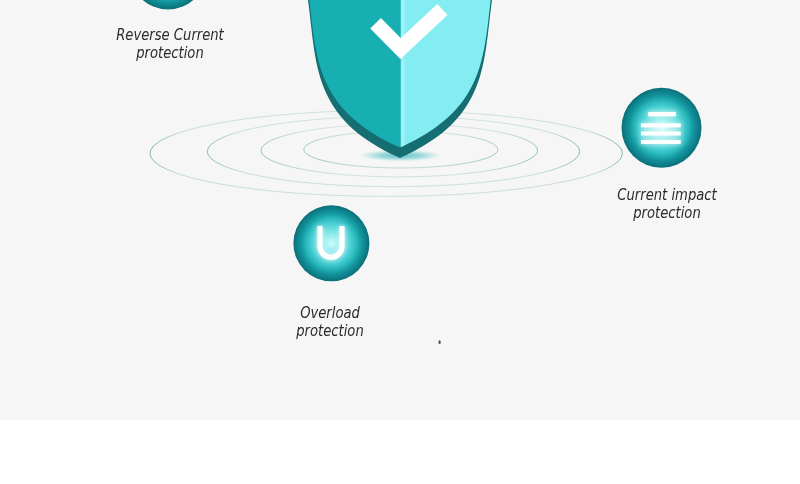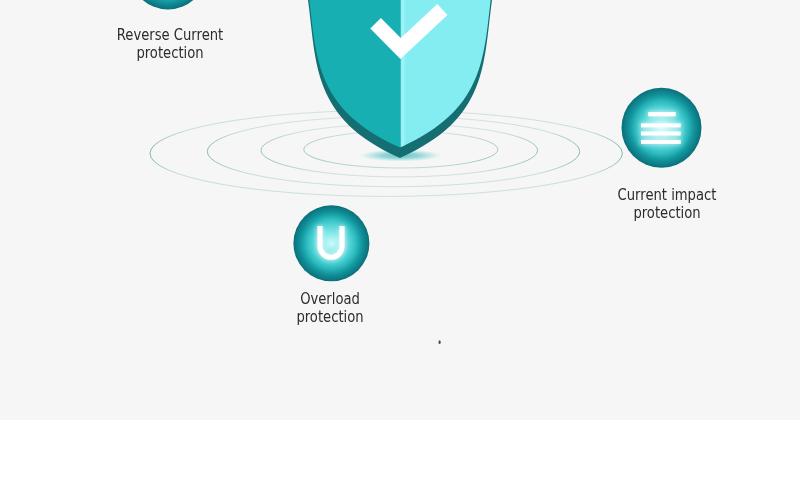--- a/index.html
+++ b/index.html
@@ -3,21 +3,21 @@
 <meta charset="utf-8">
 <style>
   html,body{margin:0;padding:0;}
   body{width:800px;height:484px;background:#ffffff;overflow:hidden;
        font-family:"DejaVu Sans", sans-serif;
        -webkit-font-smoothing:antialiased;}
   #stage{position:relative;width:800px;height:484px;overflow:hidden;}
   .panel{position:absolute;left:0;top:0;width:800px;height:420px;background:#f6f6f6;}
   #art{position:absolute;left:0;top:0;width:800px;height:484px;}
   .caption{position:absolute;text-align:center;color:#2b2b2b;font-size:16px;
-           line-height:17.6px;}
+           line-height:17.6px;font-style:italic;}
   .caption span{display:block;transform:scaleX(0.822);}
 </style>
 </head>
 <body>
 
 <div id="stage">
   <div class="panel"></div>
 
   <svg id="art" viewBox="0 0 800 484" xmlns="http://www.w3.org/2000/svg">
     <defs>
@@ -126,17 +126,17 @@
   <div class="caption" style="left:70px;top:26px;width:200px;">
     <span>Reverse Current</span>
     <span>protection</span>
   </div>
 
   <div class="caption" style="left:566.5px;top:186px;width:200px;">
     <span>Current impact</span>
     <span>protection</span>
   </div>
 
-  <div class="caption" style="left:229.5px;top:290px;width:200px;">
+  <div class="caption" style="left:229.5px;top:304px;width:200px;">
     <span>Overload</span>
     <span>protection</span>
   </div>
 </div>
 
 </body></html>

